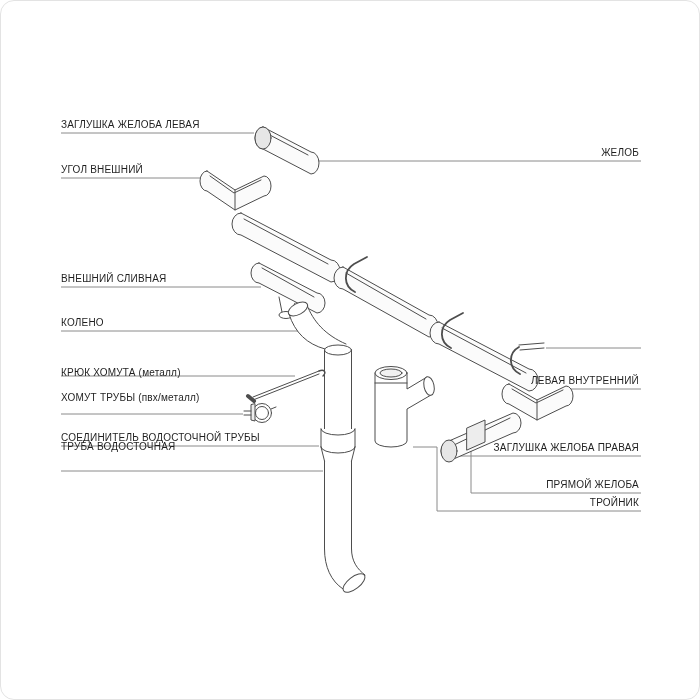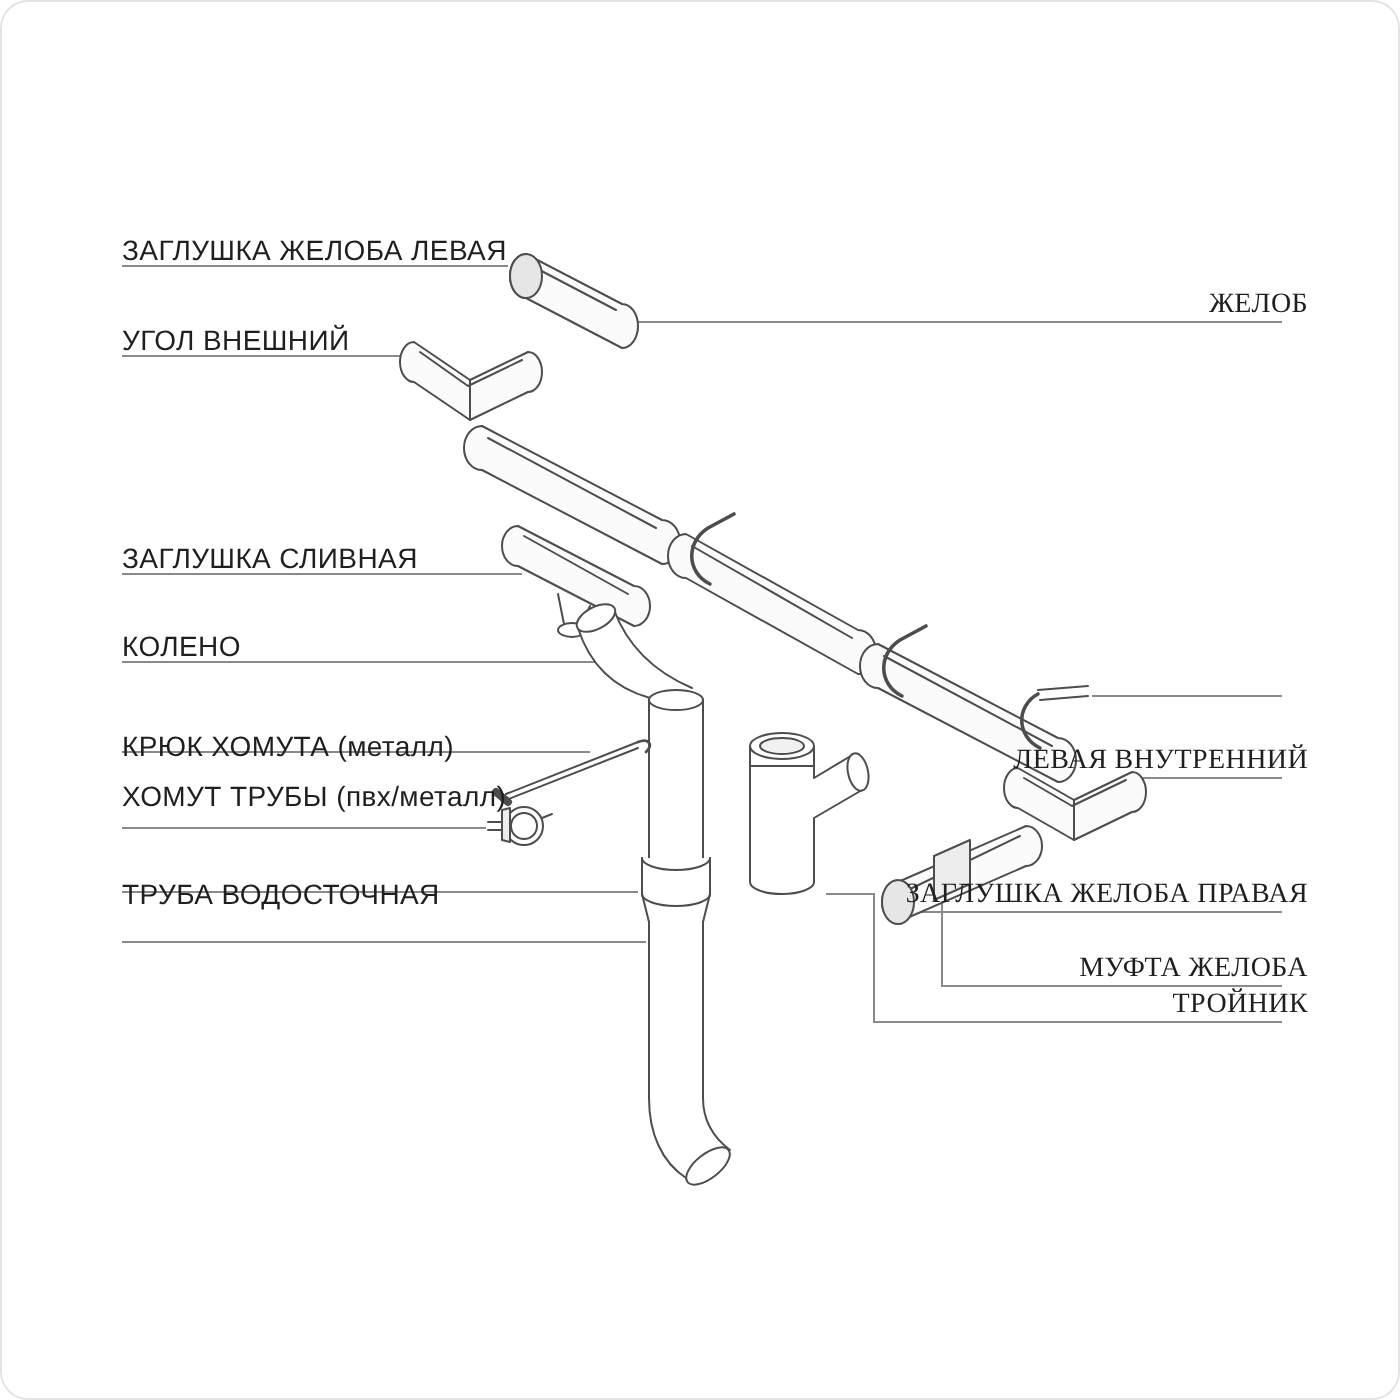--- a/index.html
+++ b/index.html
@@ -10,29 +10,29 @@
     background:#ffffff;
     border:1px solid #e3e3e3;
     border-radius:14px;
     box-sizing:border-box;
     overflow:hidden;
     font-family:"Liberation Sans", sans-serif;
   }
   .art{position:absolute;left:0;top:0;}
   .lbl{
     position:absolute;
-    font-size:14px;
+    font-size:10px;
     line-height:12.5px;
     letter-spacing:.2px;
     color:#1f1f1f;
     white-space:pre-line;
     user-select:none;
   }
   .lbl.l{left:60px;text-align:left;}
-  .lbl.r{right:45px;text-align:left;font-family:Liberation Serif, serif;}
+  .lbl.r{right:60px;text-align:left;}
 </style>
 </head>
 <body>
 
 <div class="canvas">
 
   <svg class="art" width="700" height="700" viewBox="0 0 700 700" xmlns="http://www.w3.org/2000/svg">
 
     <g stroke="#8a8a8a" stroke-width="1" fill="none">
       <line x1="60" y1="132" x2="253" y2="132"></line>
@@ -147,25 +147,26 @@
         <circle cx="261" cy="412" r="6.5"></circle>
         <path d="M250 404 L250 419 L254 420 L254 403 Z" fill="#ededed"></path>
         <path d="M243 410 L250 410 M243 414 L250 414"></path>
         <path d="M270 408 L275 406"></path>
       </g>
     </g>
   </svg>
 
   <div class="lbl l" style="top:118px">ЗАГЛУШКА ЖЕЛОБА ЛЕВАЯ</div>
   <div class="lbl l" style="top:163px">УГОЛ ВНЕШНИЙ</div>
-  <div class="lbl l" style="top:272px">ЗАГЛУШКА СЛИВНАЯ</div>
+  <div class="lbl l" style="top:272px">ВНЕШНИЙ СЛИВНАЯ</div>
   <div class="lbl l" style="top:316px">КОЛЕНО</div>
   <div class="lbl l" style="top:366px">КРЮК ХОМУТА (металл)</div>
   <div class="lbl l" style="top:391px">ХОМУТ ТРУБЫ (пвх/металл)</div>
+  <div class="lbl l" style="top:431px">СОЕДИНИТЕЛЬ ВОДОСТОЧНОЙ ТРУБЫ</div>
   <div class="lbl l" style="top:440px">ТРУБА ВОДОСТОЧНАЯ</div>
 
   <div class="lbl r" style="top:146px">ЖЕЛОБ</div>
   <div class="lbl r" style="top:374px">ЛЕВАЯ ВНУТРЕННИЙ</div>
   <div class="lbl r" style="top:441px">ЗАГЛУШКА ЖЕЛОБА ПРАВАЯ</div>
-  <div class="lbl r" style="top:478px">МУФТА ЖЕЛОБА</div>
+  <div class="lbl r" style="top:478px">ПРЯМОЙ ЖЕЛОБА</div>
   <div class="lbl r" style="top:496px">ТРОЙНИК</div>
 
 </div>
 
 </body></html>

